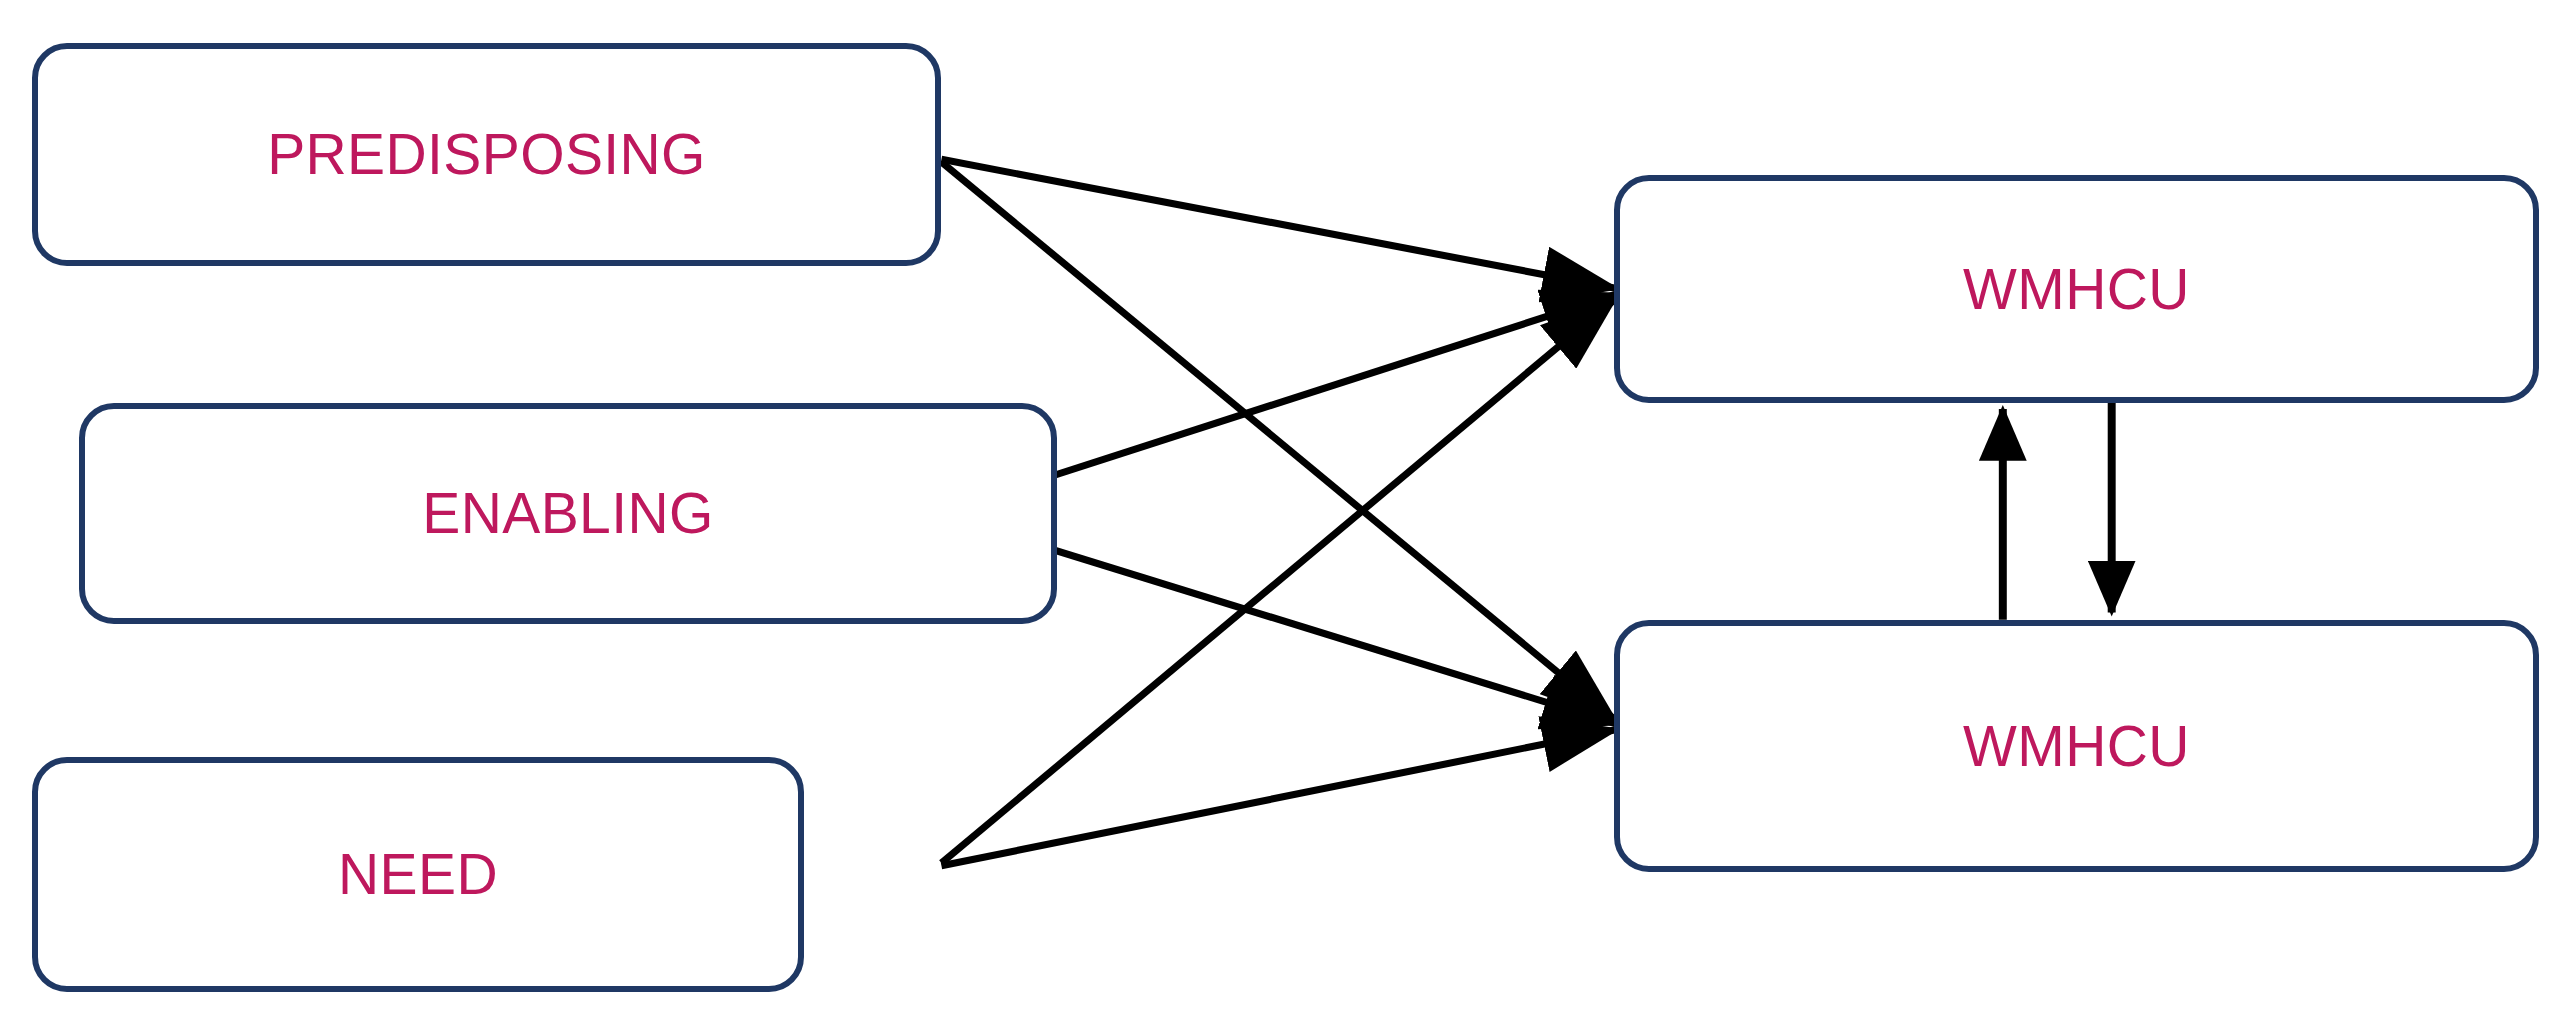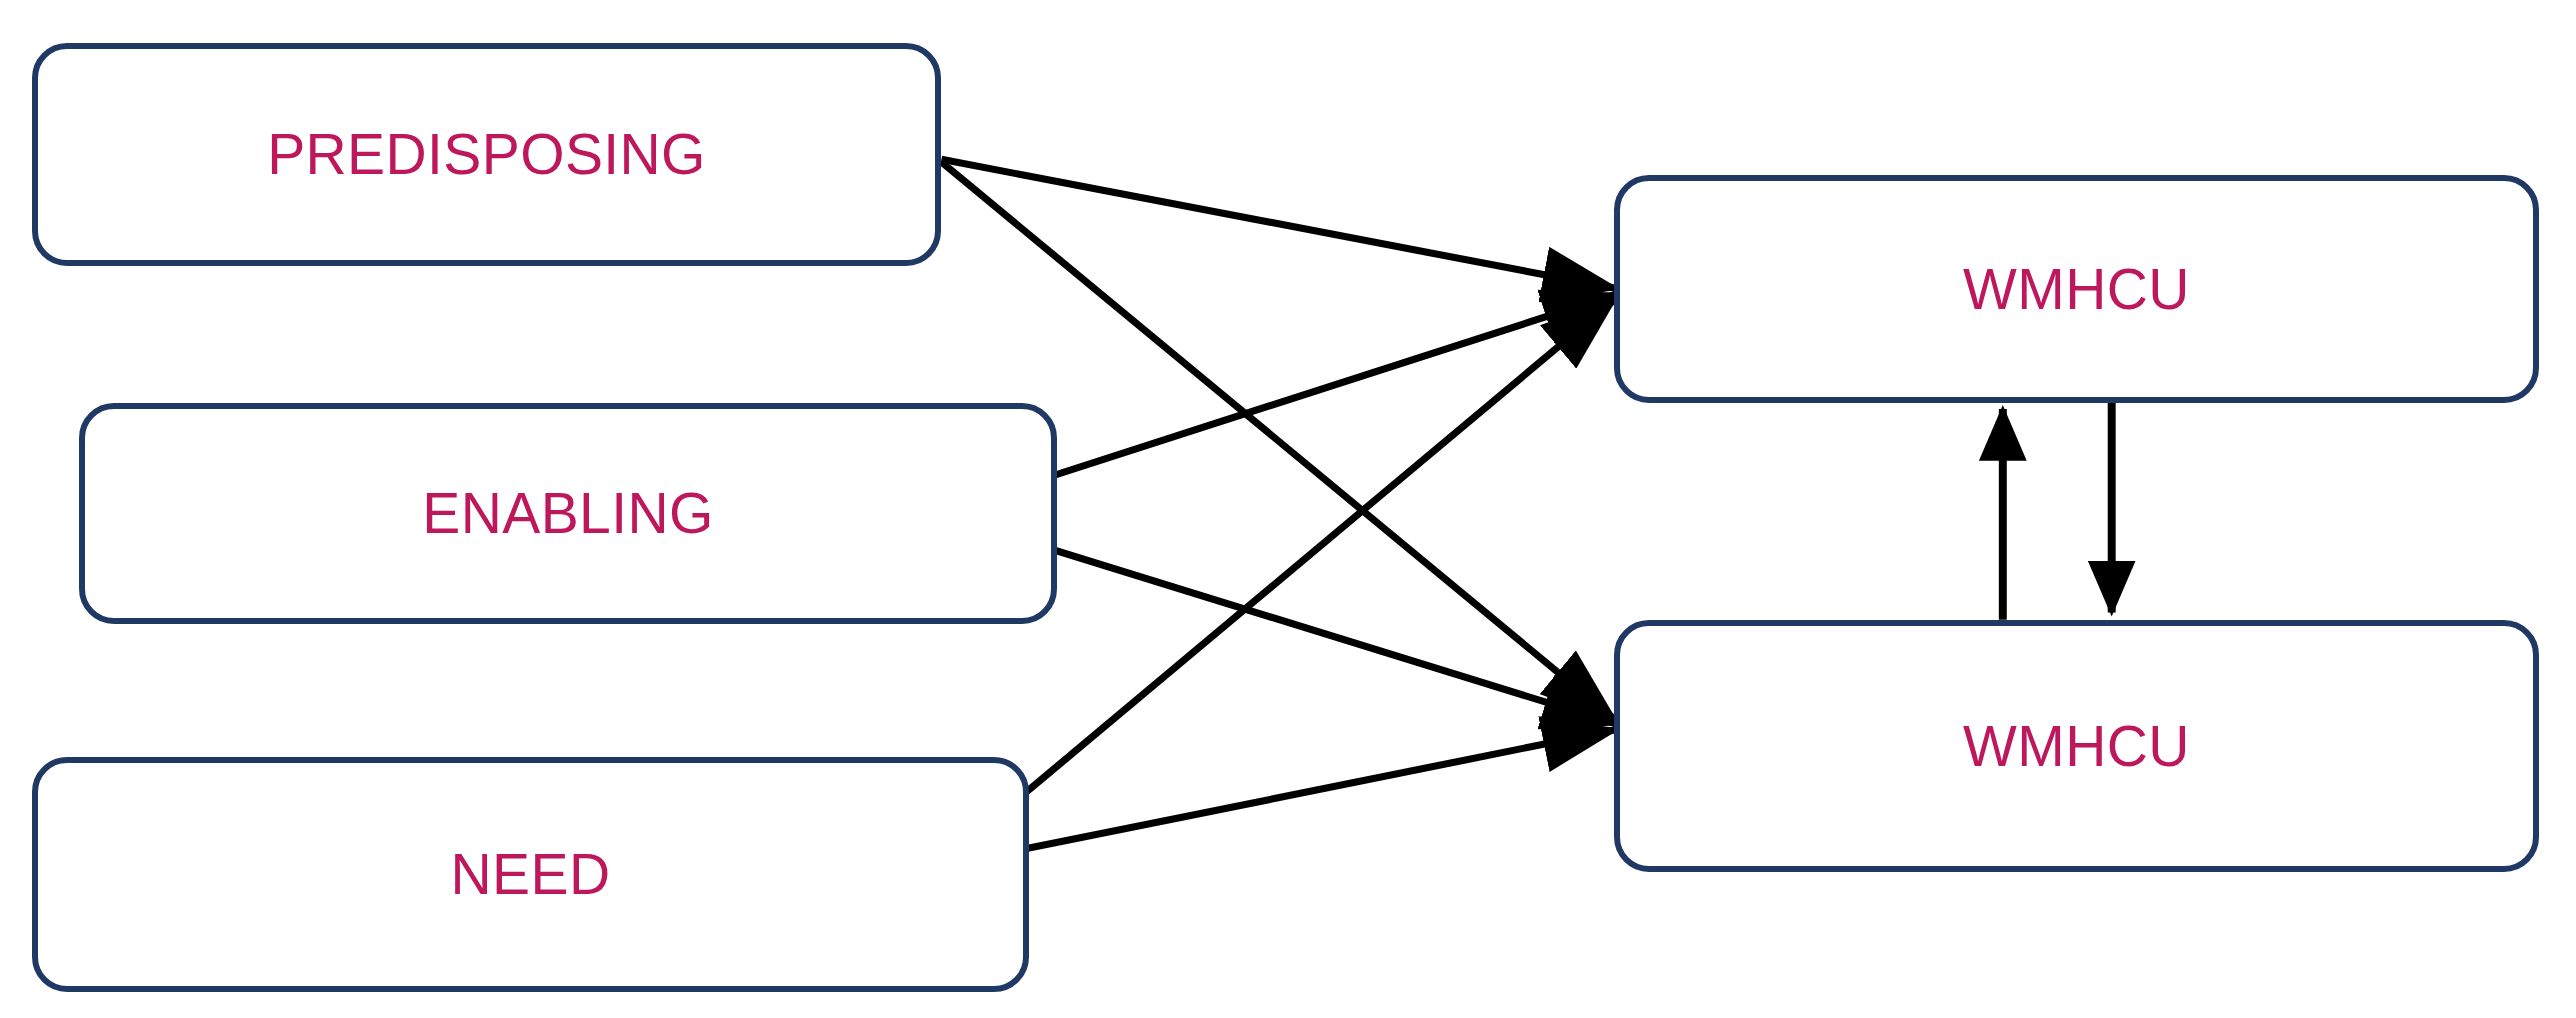--- a/index.html
+++ b/index.html
@@ -44,21 +44,21 @@
     font-weight: 400;
     color: #be185d;
     letter-spacing: 0.4px;
     line-height: 1;
     white-space: nowrap;
     user-select: none;
   }
   
   #node-predisposing { left: 32px;  top: 43px;   width: 909px; height: 223px; }
   #node-enabling     { left: 32px;  top: 403px;  width: 978px; height: 221px; margin-left: 47px; }
-  #node-need         { left: 32px;  top: 757px;  width: 997px; height: 235px; }
+  #node-need         { left: 32px;  top: 757px;  width: 772px; height: 235px; }
   
   #node-kmhcu        { left: 1614px; top: 175px; width: 925px; height: 228px; }
   #node-wmhcu        { left: 1614px; top: 620px; width: 925px; height: 252px; }
 </style>
 </head>
 <body>
 
 <div id="diagram-canvas">
 
   <svg id="edge-layer" viewBox="0 0 2909 1150" width="2576" height="1018" xmlns="http://www.w3.org/2000/svg">

